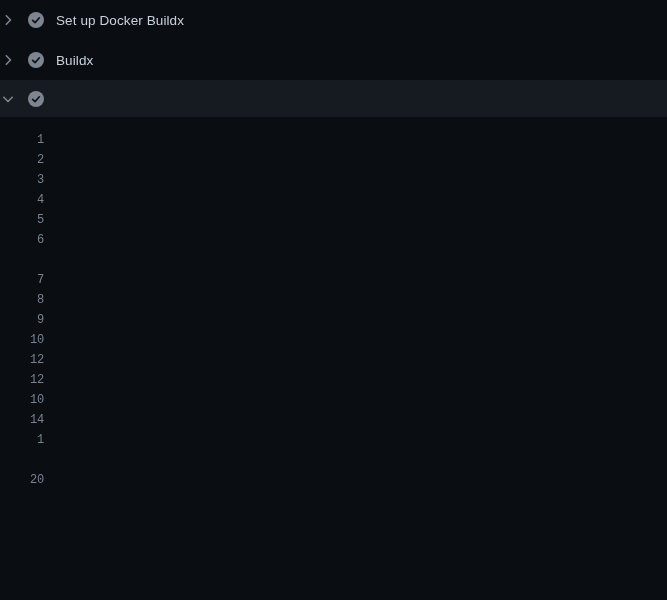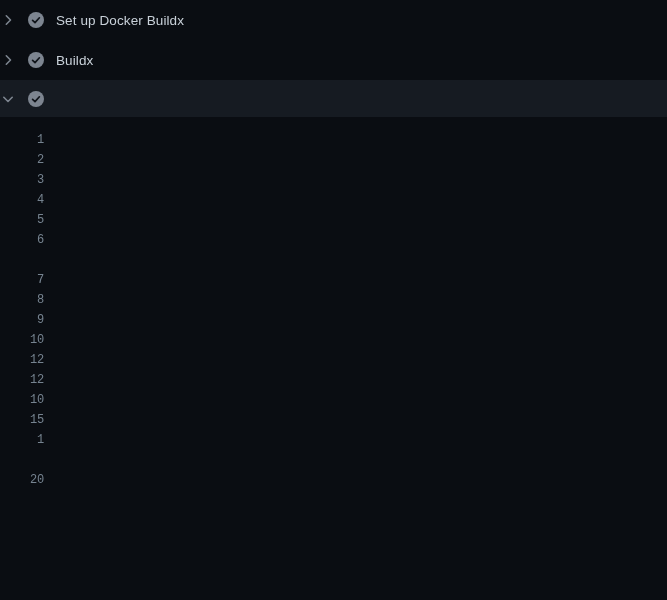--- a/index.html
+++ b/index.html
@@ -123,21 +123,21 @@
     <div class="log-row kind-log">
       <span class="ln">12</span>
     </div>
     <div class="log-row kind-log">
       <span class="ln">12</span>
     </div>
     <div class="log-row kind-log">
       <span class="ln">10</span>
     </div>
     <div class="log-row kind-log">
-      <span class="ln">15</span>
+      <span class="ln">14</span>
     </div>
     <div class="log-row kind-log">
       <span class="ln">1</span>
     </div>
     <div class="log-row kind-cont">
       <span class="ln"></span>
     </div>
     <div class="log-row kind-log">
       <span class="ln">20</span>
     </div>

